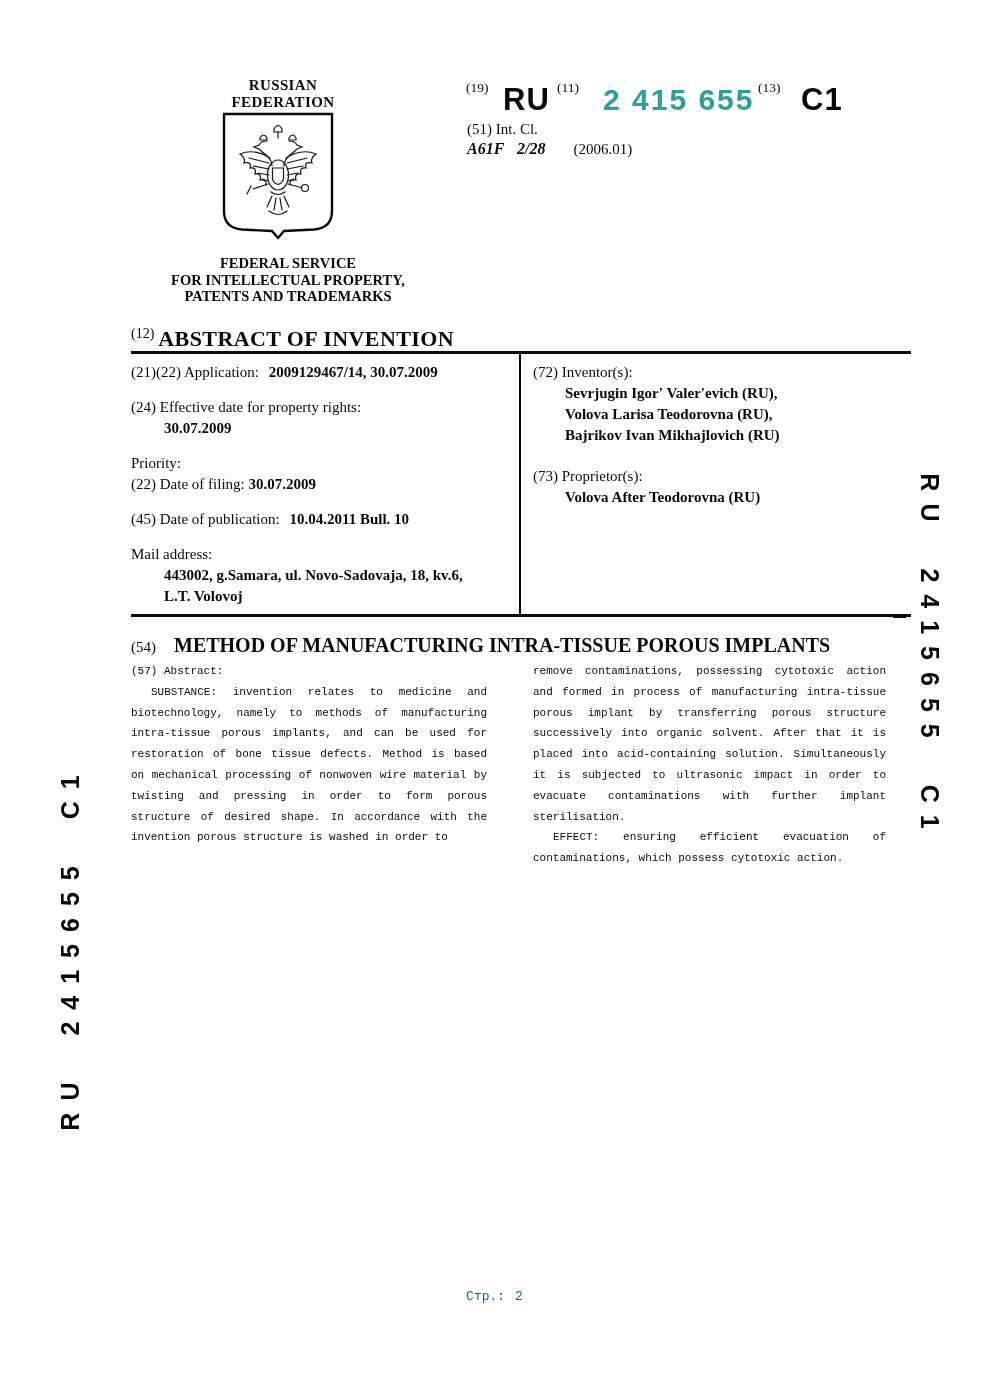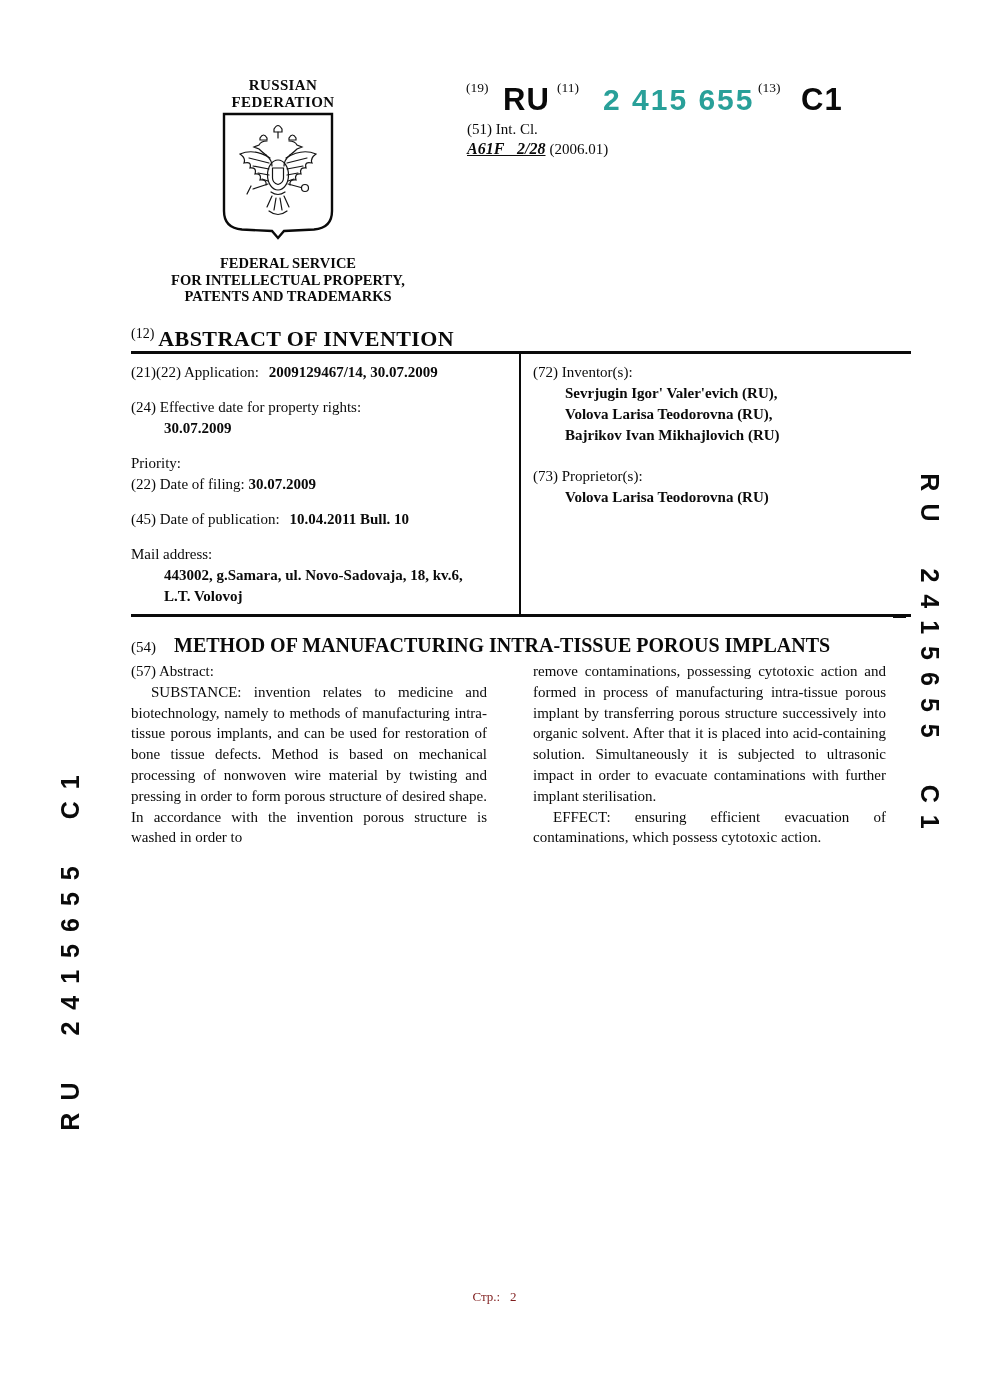--- a/index.html
+++ b/index.html
@@ -17,22 +17,22 @@
 
   .code-sup{font-size:13.5px;font-family:"Liberation Serif",serif;font-weight:normal;color:#0a0a0a;}
   .c19{left:466px;top:80px;}
   .ru-big{left:503px;top:82px;font-family:"Liberation Sans",sans-serif;font-weight:bold;font-size:31px;letter-spacing:1px;}
   .c11{left:557px;top:80px;}
   .pubnum{left:603px;top:83px;font-family:"Liberation Sans",sans-serif;font-weight:bold;font-size:30px;letter-spacing:2px;color:#29a099;}
   .c13{left:758px;top:80px;}
   .kind{left:801px;top:82px;font-family:"Liberation Sans",sans-serif;font-weight:bold;font-size:31px;letter-spacing:1px;}
   .intcl-label{left:467px;top:121px;font-size:15px;}
   .intcl-line{left:467px;top:140px;font-size:16px;}
-  .intcl-code{font-weight:bold;font-style:italic;word-spacing:9px;text-decoration:underline;}
-  .intcl-ver{font-style:normal;font-weight:normal;margin-left:4px;font-size:15px;}
+  .intcl-code{font-weight:bold;font-style:italic;word-spacing:9px;}
+  .intcl-ver{font-style:normal;font-weight:normal;margin-left:28px;font-size:15px;}
 
   
   .h12{left:131px;top:326px;}
   .h12 .sup{font-size:14px;vertical-align:8px;}
   .h12 .ttl{font-size:22px;font-weight:bold;letter-spacing:.4px;margin-left:4px;}
   .rule{background:#0a0a0a;}
   .rule-top{left:131px;top:351px;width:780px;height:3px;}
   .vdiv{left:519px;top:351px;width:2px;height:263px;}
   .rule-bot{left:131px;top:614px;width:780px;height:3px;}
 
@@ -44,38 +44,38 @@
   .bgroup:last-child{margin-bottom:0;}
   .bval{font-weight:bold;}
   .ml6{margin-left:6px;text-align:center;}
   .bindent{padding-left:33px;font-weight:bold;}
   .names{padding-left:32px;font-weight:bold;}
   .bgroup-names{margin-bottom:20px;}
 
   
   .t54{left:131px;top:634px;font-size:15px;}
   .t54 .ttl{font-weight:bold;font-size:20px;margin-left:18px;}
-  .abstract-col{font-size:15px;line-height:20.8px;}
+  .abstract-col{font-size:11px;line-height:20.8px;font-family:Liberation Mono, monospace;}
   .acol-l{left:131px;top:661px;width:356px;}
   .acol-r{left:533px;top:661px;width:353px;}
   .abstract-col p{margin:0;text-align:justify;}
   .pind{text-indent:20px;}
 
   
   .vside{
     width:380px;height:34px;line-height:34px;text-align:center;
     font-family:"Liberation Sans",sans-serif;font-weight:bold;font-size:25px;
     letter-spacing:12px;word-spacing:16px;white-space:nowrap;
   }
   .vside-left{left:-120px;top:930px;transform:rotate(-90deg);}
   .vside-right{left:740px;top:640px;transform:rotate(90deg);}
   .tick{left:893px;top:616px;width:13px;height:2px;background:#0a0a0a;}
 
   
-  .footer{left:0;top:1289px;width:989px;text-align:center;font-size:13px;color:#7f1d1d;}
+  .footer{left:0;top:1289px;width:989px;text-align:center;font-size:13px;color:#0369a1;font-family:Liberation Mono, monospace;}
   .footer .pg{margin-left:10px;}
 </style>
 </head>
 <body>
 
 <div class="page">
 
   <div class="abs country">RUSSIAN FEDERATION</div>
 
   <div class="abs emblem">
@@ -156,21 +156,21 @@
 
   <div class="abs biblio bcol-r">
     <div class="bgroup bgroup-names">
       <div>(72) Inventor(s):</div>
       <div class="names">Sevrjugin Igor' Valer'evich (RU),</div>
       <div class="names">Volova Larisa Teodorovna (RU),</div>
       <div class="names">Bajrikov Ivan Mikhajlovich (RU)</div>
     </div>
     <div class="bgroup">
       <div>(73) Proprietor(s):</div>
-      <div class="names">Volova Larisa Teodorovna (RU)</div>
+      <div class="names">Volova After Teodorovna (RU)</div>
     </div>
   </div>
 
   <div class="abs t54">
     <span>(54)</span><span class="ttl">METHOD OF MANUFACTURING INTRA-TISSUE POROUS IMPLANTS</span>
   </div>
 
   <div class="abs abstract-col acol-l">
     <div>(57) Abstract:</div>
     <p class="pind">SUBSTANCE: invention relates to medicine and biotechnology, namely to methods of manufacturing intra-tissue porous implants, and can be used for restoration of bone tissue defects. Method is based on mechanical processing of nonwoven wire material by twisting and pressing in order to form porous structure of desired shape. In accordance with the invention porous structure is washed in order to</p>

